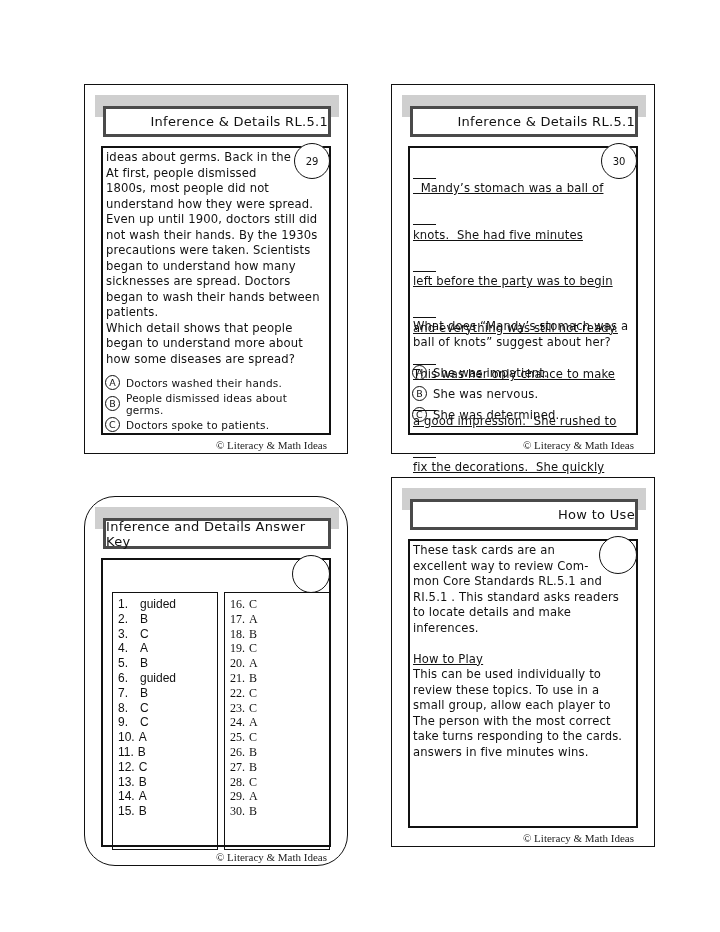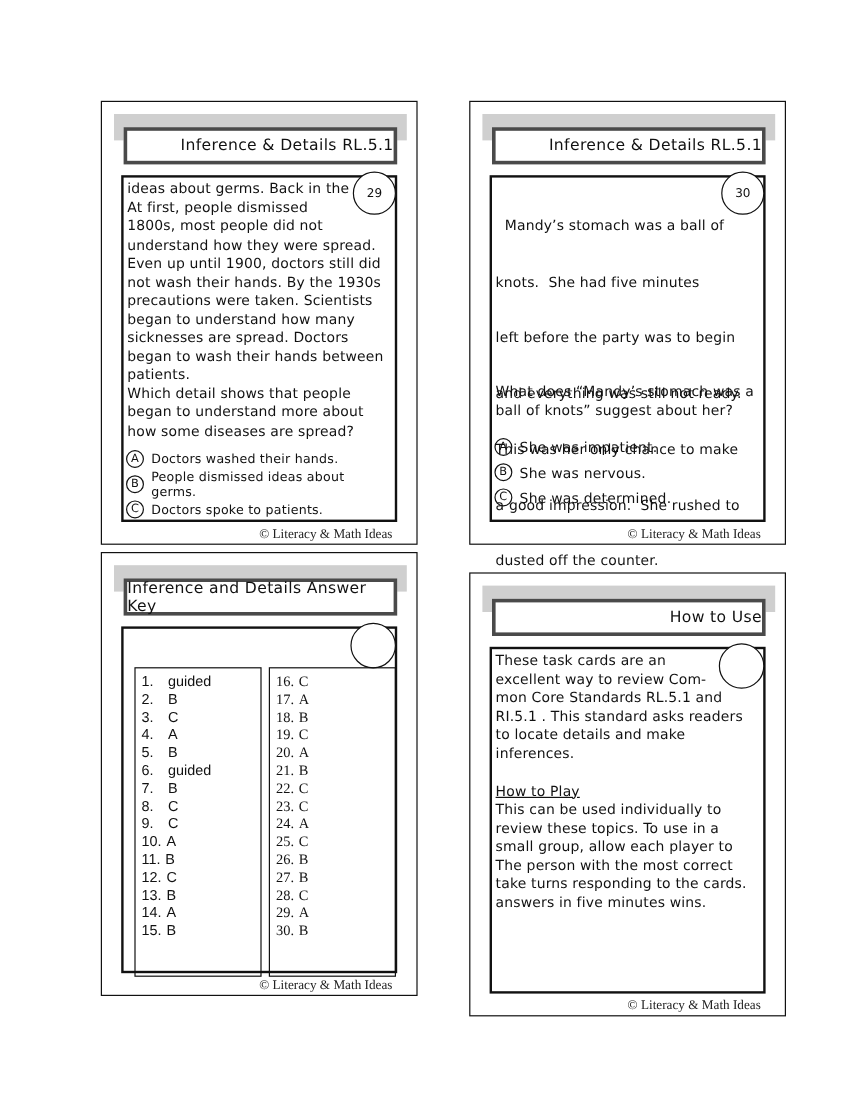--- a/index.html
+++ b/index.html
@@ -73,27 +73,28 @@
   <div class="copyright">© Literacy &amp; Math Ideas</div>
 </div>
 
 <div class="card" style="left:391px;top:84px;">
   <div class="band"></div>
   <div class="title-box">
       <span>Inference &amp; Details RL.5.1</span>
     </div>
   <div class="body-box">
     <div class="num-circle">30</div>
-    <div class="body-text" style="white-space:pre;">
+    <div class="body-text" style="white-space:pre;text-decoration:underline;">
       <p>  Mandy’s stomach was a ball of</p>
       <p>knots.  She had five minutes</p>
       <p>left before the party was to begin</p>
       <p>and everything was still not ready.</p>
       <p>This was her only chance to make</p>
       <p>a good impression.  She rushed to</p>
+      <p>fix the decorations.  She quickly</p>
       <p>dusted off the counter.</p>
     </div>
     <div class="body-text" style="top:171px;">
       <p>What does “Mandy’s stomach was a</p>
       <p>ball of knots” suggest about her?</p>
     </div>
     <div class="options" style="top:214px;">
       <div class="opt big">
           <span class="opt-letter">A</span>
           <span>She was impatient.</span>
@@ -104,21 +105,21 @@
         </div>
       <div class="opt big">
           <span class="opt-letter">C</span>
           <span>She was determined.</span>
         </div>
     </div>
   </div>
   <div class="copyright">© Literacy &amp; Math Ideas</div>
 </div>
 
-<div class="card" style="left:84px;top:460px;">
+<div class="card" style="left:84px;top:496px;border-radius:31px;">
   <div class="band"></div>
   <div class="title-box">
       <span>Inference and Details Answer Key</span>
     </div>
   <div class="body-box">
     <div class="num-circle" style="width:36px;height:36px;"></div>
     <div class="key-col" id="key-left" style="left:9px;">
         <div class="key-row">
           <span class="key-num">1.</span>
           <span>guided</span>

